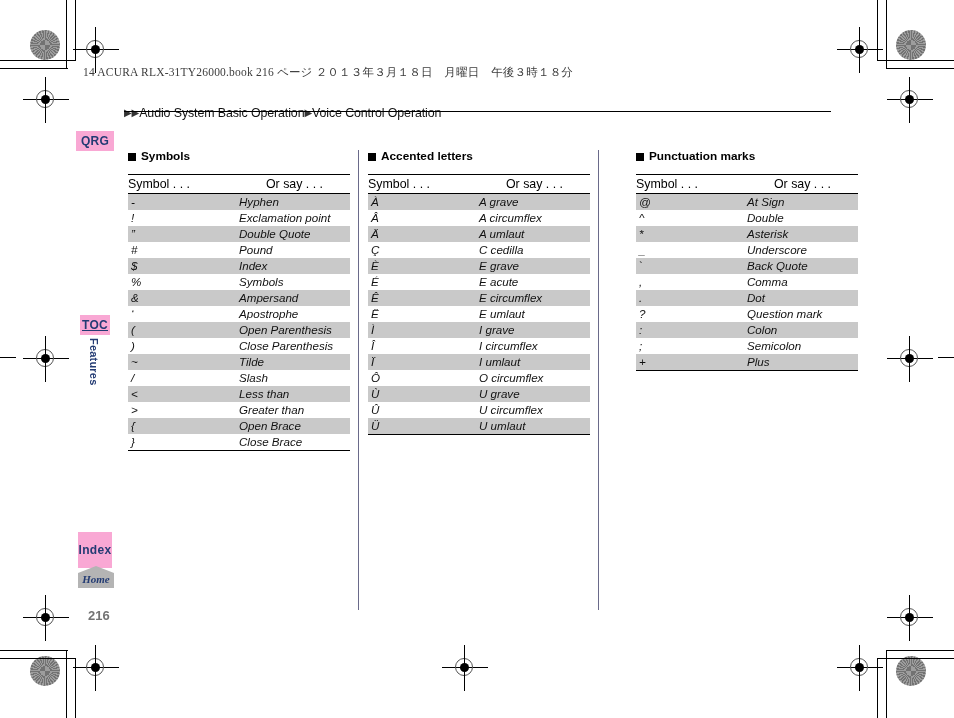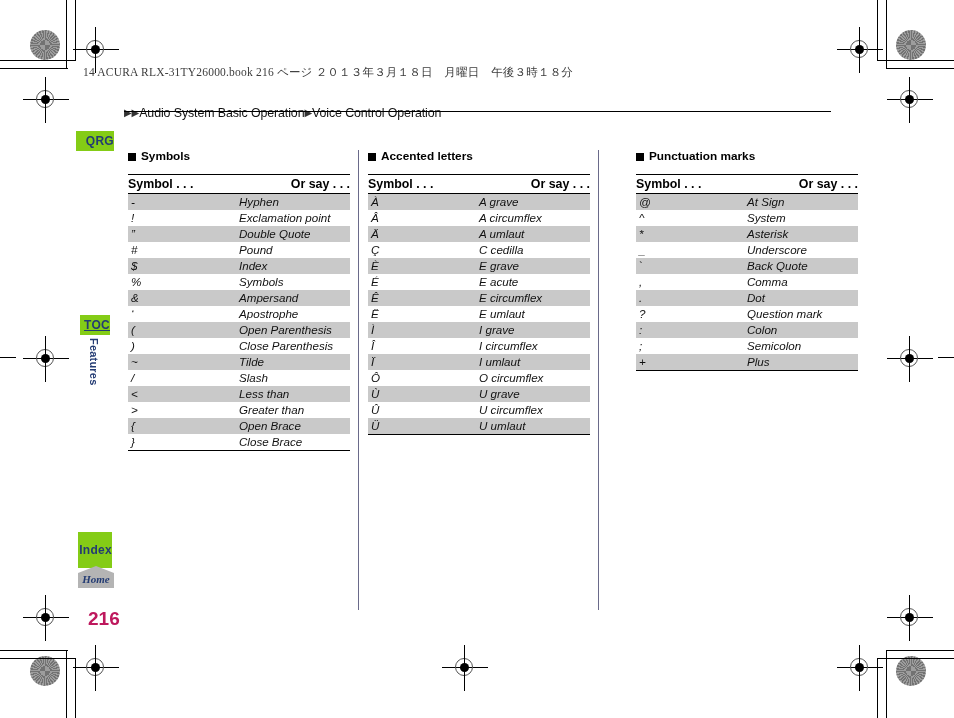--- a/index.html
+++ b/index.html
@@ -94,27 +94,27 @@
     left: 124px;
     top: 111px;
     width: 707px;
     height: 1.4px;
     background: #000;
   }
 
   
   .sidetab {
     position: absolute;
-    background: #84cc16;
+    background: #f9a8d4;
     color: #233b73;
     font-weight: bold;
     font-size: 12px;
     display: flex;
     align-items: center;
-    justify-content: flex-end;
+    justify-content: center;
     letter-spacing: .3px;
   }
   #tab-qrg   { left: 76px; top: 131px; width: 38px; height: 20px; }
   #tab-toc   { left: 80px; top: 315px; width: 30px; height: 20px; text-decoration: underline; }
   #tab-index { left: 78px; top: 532px; width: 34px; height: 36px; }
 
   .sidetab-vertical {
     position: absolute;
     left: 84px;
     top: 335px;
@@ -196,52 +196,52 @@
     width: 100%;
     table-layout: fixed;
   }
   table.symtable th, table.symtable td {
     padding: 0;
     height: 16px;
     font-size: 11.6px;
     vertical-align: middle;
   }
   table.symtable thead th {
-    font-weight: bold;
+    font-weight: normal;
     color: #000;
     border-top: 1.5px solid #000;
     border-bottom: 1.2px solid #000;
     height: 18px;
     font-size: 12.4px;
   }
   th.h-symbol { text-align: left; padding-left: 3px; }
-  th.h-orsay  { text-align: right; padding-right: 24px; }
+  th.h-orsay  { text-align: center; padding-right: 24px; }
 
   table.symtable tbody td.c-symbol {
     text-align: left;
     padding-left: 3px;
     font-style: italic;
     color: #111;
     width: 42%;
   }
   table.symtable tbody td.c-orsay {
     text-align: left;
     font-style: italic;
     color: #111;
   }
   table.symtable tbody tr.shade td { background: #c9c9c9; }
   table.symtable tbody tr:last-child td { border-bottom: 1.5px solid #000; }
 
   .pagenum {
     position: absolute;
     left: 88px;
     top: 608px;
-    font-size: 19px;
+    font-size: 13px;
     font-weight: bold;
-    color: #be185d;
+    color: #737373;
   }
 </style>
 </head>
 <body>
 
 <div class="page">
 
   <div class="blob" style="left:30px;top:30px;"></div>
   <div class="blob" style="left:896px;top:30px;"></div>
   <div class="blob" style="left:30px;top:656px;"></div>
@@ -508,21 +508,21 @@
           <th class="h-orsay">Or say . . .</th>
         </tr>
       </thead>
       <tbody>
           <tr class="shade">
             <td class="c-symbol">@</td>
             <td class="c-orsay">At Sign</td>
           </tr>
           <tr>
             <td class="c-symbol">^</td>
-            <td class="c-orsay">System</td>
+            <td class="c-orsay">Double</td>
           </tr>
           <tr class="shade">
             <td class="c-symbol">*</td>
             <td class="c-orsay">Asterisk</td>
           </tr>
           <tr>
             <td class="c-symbol">_</td>
             <td class="c-orsay">Underscore</td>
           </tr>
           <tr class="shade">

